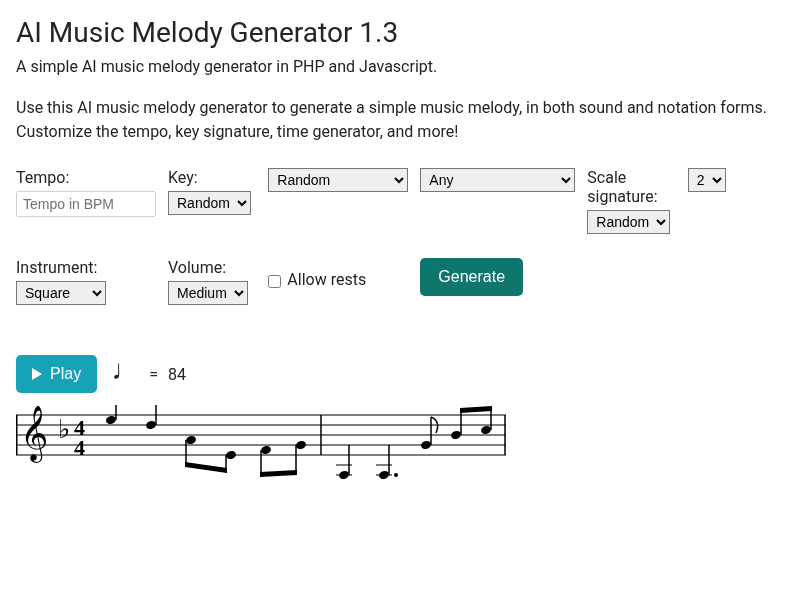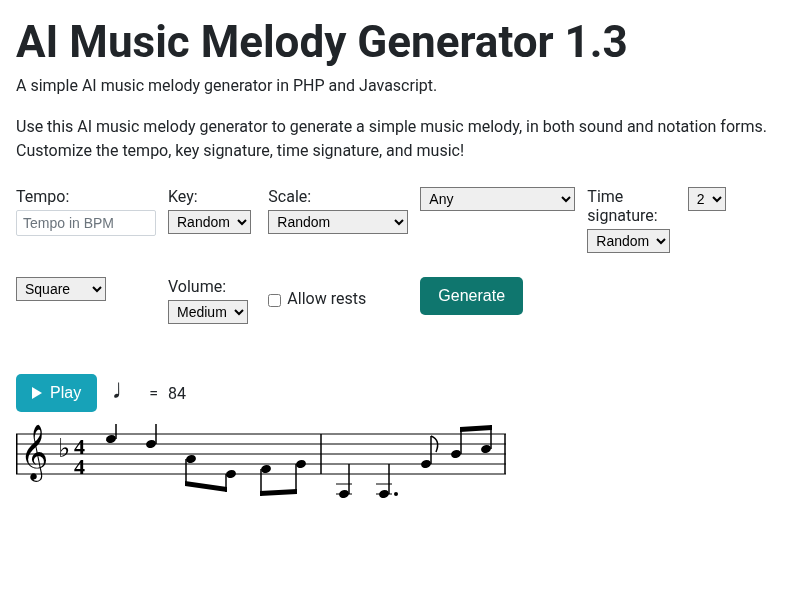--- a/index.html
+++ b/index.html
@@ -4,22 +4,22 @@
   <style>
     * { box-sizing: border-box; margin: 0; padding: 0; }
     body {
       font-family: -apple-system, BlinkMacSystemFont, "Segoe UI", Roboto, "Helvetica Neue", Arial, sans-serif;
       color: #212529;
       padding: 16px;
       font-size: 16px;
       background: #fff;
     }
     h1 {
-      font-size: 44px;
-      font-weight: 700;
+      font-size: 28px;
+      font-weight: 400;
       margin-bottom: 8px;
     }
     .subtitle {
       margin-bottom: 20px;
     }
     .description {
       margin-bottom: 24px;
       line-height: 1.5;
     }
     .form-grid {
@@ -106,57 +106,57 @@
     }
     .notation {
       display: block;
     }
   </style>
 </head>
 <body>
 
 <h1>AI Music Melody Generator 1.3</h1>
 <p class="subtitle">A simple AI music melody generator in PHP and Javascript.</p>
-<p class="description">Use this AI music melody generator to generate a simple music melody, in both sound and notation forms. Customize the tempo, key signature, time signature, and music!</p>
+<p class="description">Use this AI music melody generator to generate a simple music melody, in both sound and notation forms. Customize the tempo, key signature, time generator, and more!</p>
 
 <div class="form-grid">
   <div class="form-group">
     <label>Tempo:</label>
     <input type="text" placeholder="Tempo in BPM" style="">
   </div>
   <div class="form-group">
     <label>Key:</label>
     <select>
       <option>Random</option>
     </select>
   </div>
   <div class="form-group">
-    <label>Scale:</label>
     <select style="min-width:140px;">
       <option>Random</option>
     </select>
   </div>
   <div class="form-group">
     <select style="min-width:155px;">
       <option>Any</option>
     </select>
   </div>
 
   <div class="form-group">
-    <label>Time signature:</label>
+    <label>Scale signature:</label>
     <select>
       <option>Random</option>
     </select>
   </div>
   <div class="form-group">
     <select>
       <option>2</option>
     </select>
   </div>
   <div class="form-group">
+    <label>Instrument:</label>
     <select style="min-width:90px;">
       <option>Square</option>
     </select>
   </div>
   <div class="form-group">
     <label>Volume:</label>
     <select>
       <option>Medium</option>
     </select>
   </div>

